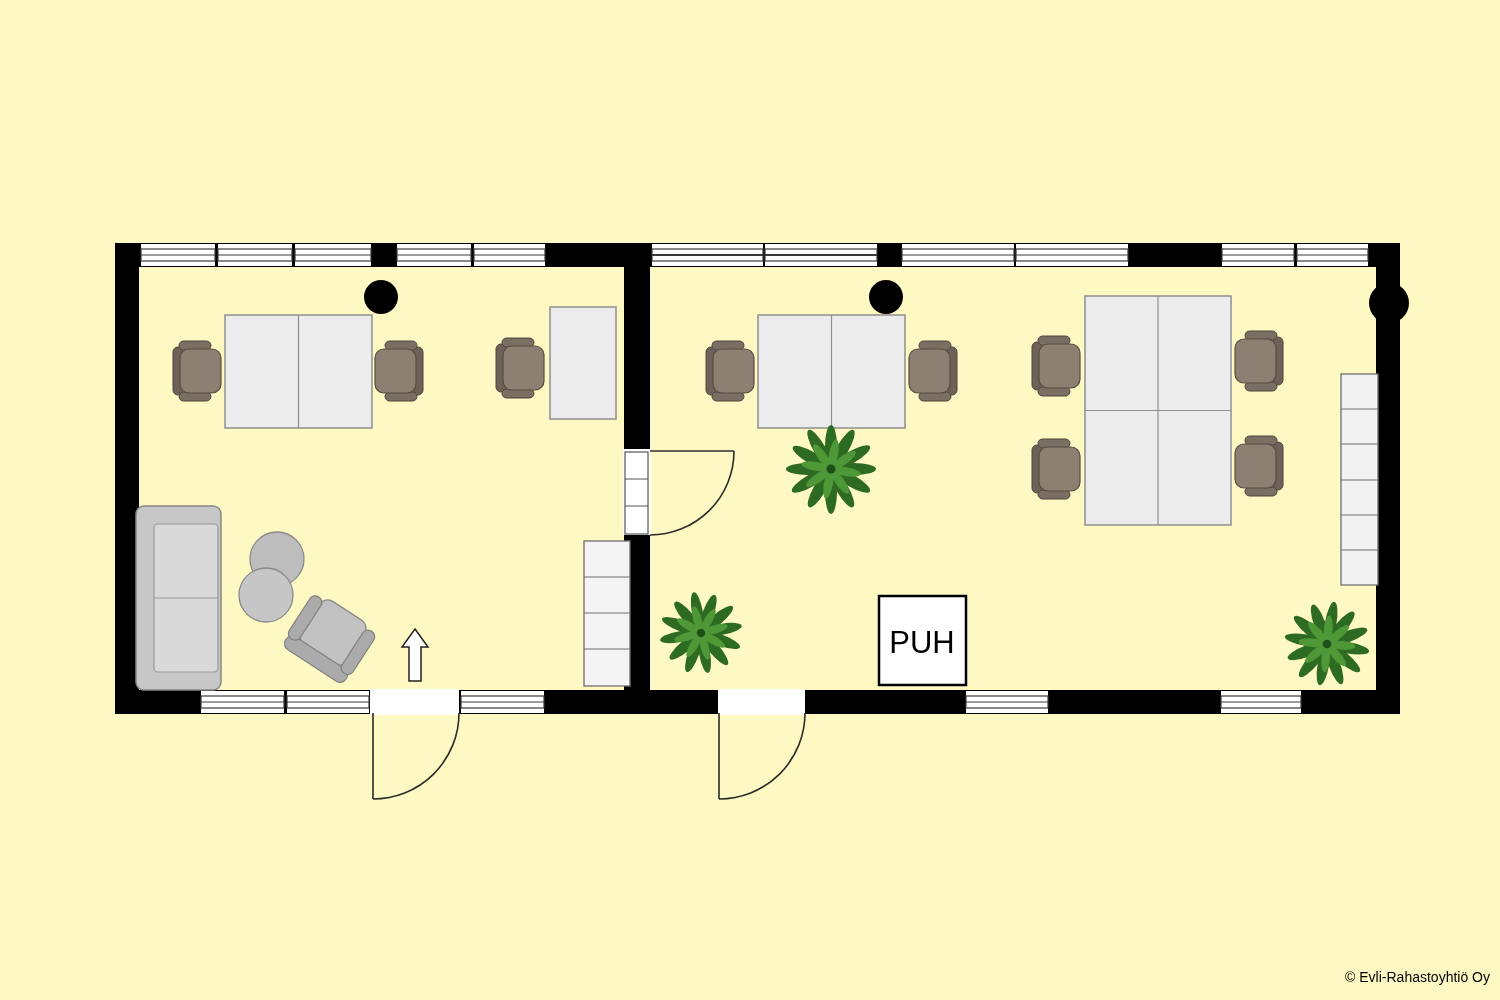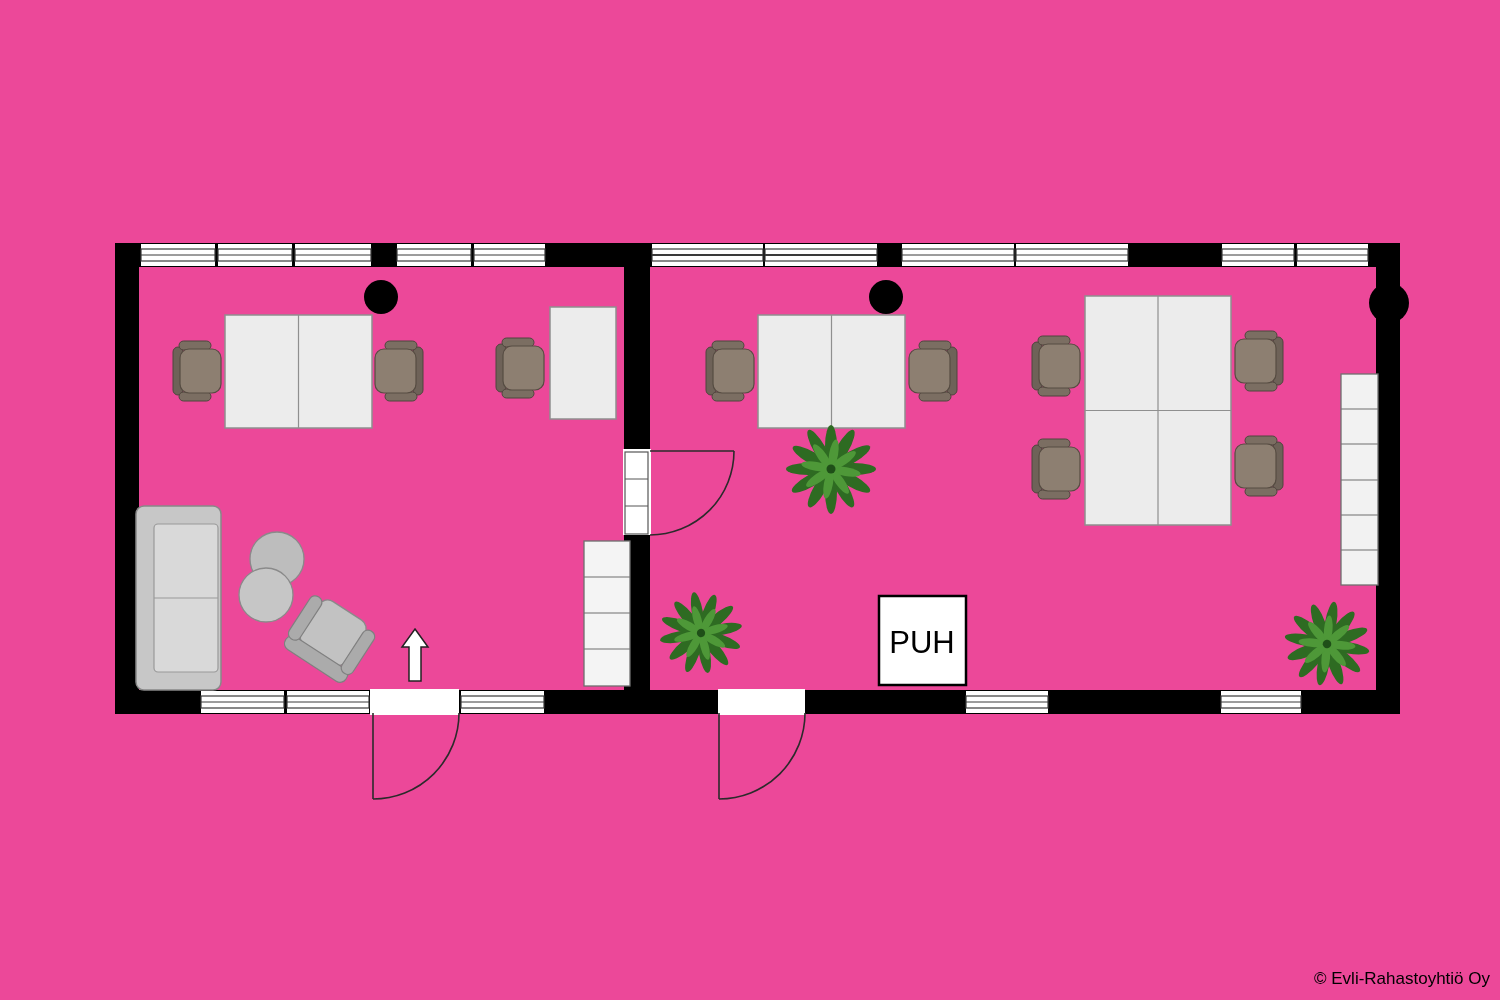--- a/index.html
+++ b/index.html
@@ -1,18 +1,18 @@
 <!DOCTYPE html>
 <html><head>
 <meta charset="utf-8">
 <style>
   html,body{margin:0;padding:0;background:#ffffff;}
-  #stage{position:relative;width:1500px;height:1000px;background:#ec4899;overflow:hidden;font-family:"Liberation Sans",sans-serif;}
+  #stage{position:relative;width:1500px;height:1000px;background:#fef9c3;overflow:hidden;font-family:"Liberation Sans",sans-serif;}
   #plan{position:absolute;left:0;top:0;}
-  #copyright{position:absolute;top:969px;right:10px;font-size:17px;color:#000;}
+  #copyright{position:absolute;top:969px;right:10px;font-size:14px;color:#000;}
   .puh-label{font-family:"Liberation Sans",sans-serif;font-size:31px;fill:#000;}
 </style>
 </head>
 <body>
 
 <div id="stage">
 <svg id="plan" width="1500" height="1000" viewBox="0 0 1500 1000">
   <defs>
     <g id="chair">
       <rect x="-27" y="-24" width="10" height="48" rx="5" fill="#6e6258" stroke="#4e453d" stroke-width="1"></rect>

